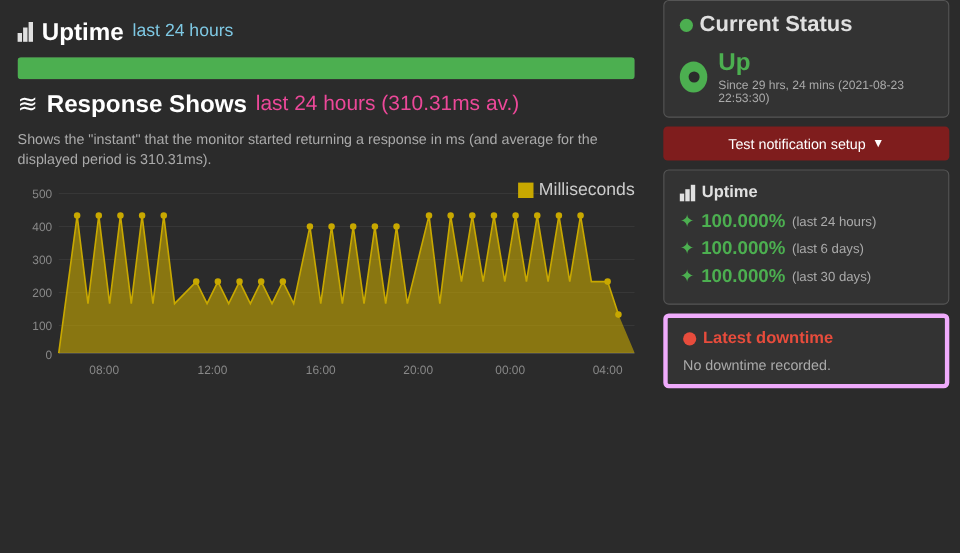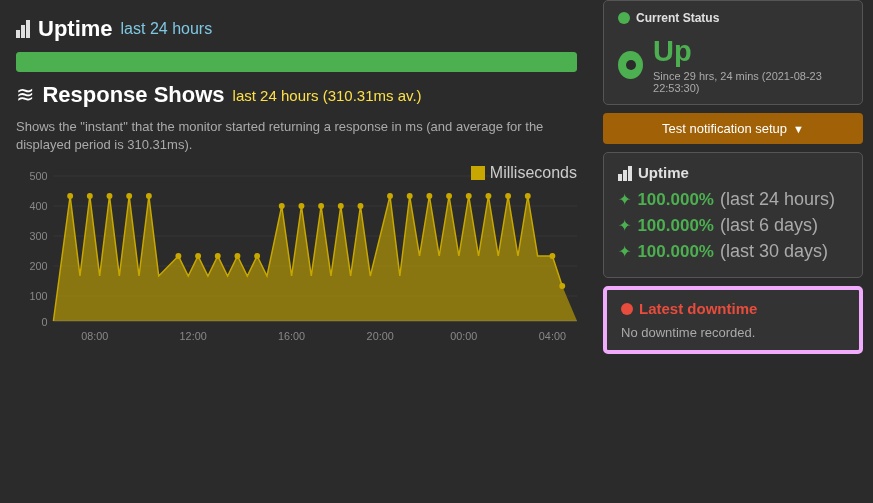--- a/index.html
+++ b/index.html
@@ -61,22 +61,22 @@
       display: flex;
       align-items: center;
       gap: 8px;
     }
     .response-header .title {
       font-size: 22px;
       font-weight: bold;
       color: #ffffff;
     }
     .response-header .subtitle {
-      color: #fde047;
-      font-size: 15px;
+      color: #ec4899;
+      font-size: 19px;
       text-align: right;
     }
     .response-desc {
       color: #aaa;
       font-size: 13px;
       line-height: 1.4;
     }
 
     
     .chart-wrapper {
@@ -110,21 +110,21 @@
     .current-status-box {
       border: 1px solid #555;
       border-radius: 5px;
       padding: 10px 14px;
       background: #333;
     }
     .current-status-title {
       display: flex;
       align-items: center;
       gap: 6px;
-      font-size: 12px;
+      font-size: 20px;
       font-weight: bold;
       color: #e0e0e0;
       margin-bottom: 10px;
     }
     .dot-green {
       width: 12px;
       height: 12px;
       background: #4caf50;
       border-radius: 50%;
       display: inline-block;
@@ -144,32 +144,32 @@
       justify-content: center;
     }
     .status-up-circle::after {
       content: '';
       width: 10px;
       height: 10px;
       background: #2b2b2b;
       border-radius: 50%;
     }
     .status-up-text {
-      font-size: 29px;
+      font-size: 22px;
       font-weight: bold;
       color: #4caf50;
     }
     .status-since {
       font-size: 11px;
       color: #aaa;
       margin-top: 2px;
     }
 
     .test-notification-btn {
-      background: #a16207;
+      background: #7f1d1d;
       color: #fff;
       border: none;
       border-radius: 4px;
       padding: 8px 14px;
       font-size: 13px;
       cursor: pointer;
       width: 100%;
       display: flex;
       align-items: center;
       justify-content: center;
@@ -203,21 +203,21 @@
     .star-green {
       color: #4caf50;
       font-size: 16px;
     }
     .stat-pct {
       font-size: 17px;
       font-weight: bold;
       color: #4caf50;
     }
     .stat-label {
-      font-size: 18px;
+      font-size: 12px;
       color: #aaa;
     }
 
     .latest-downtime-box {
       border: 4px solid #f0abfc;
       border-radius: 5px;
       padding: 10px 14px;
       background: #333;
     }
     .latest-downtime-title {

